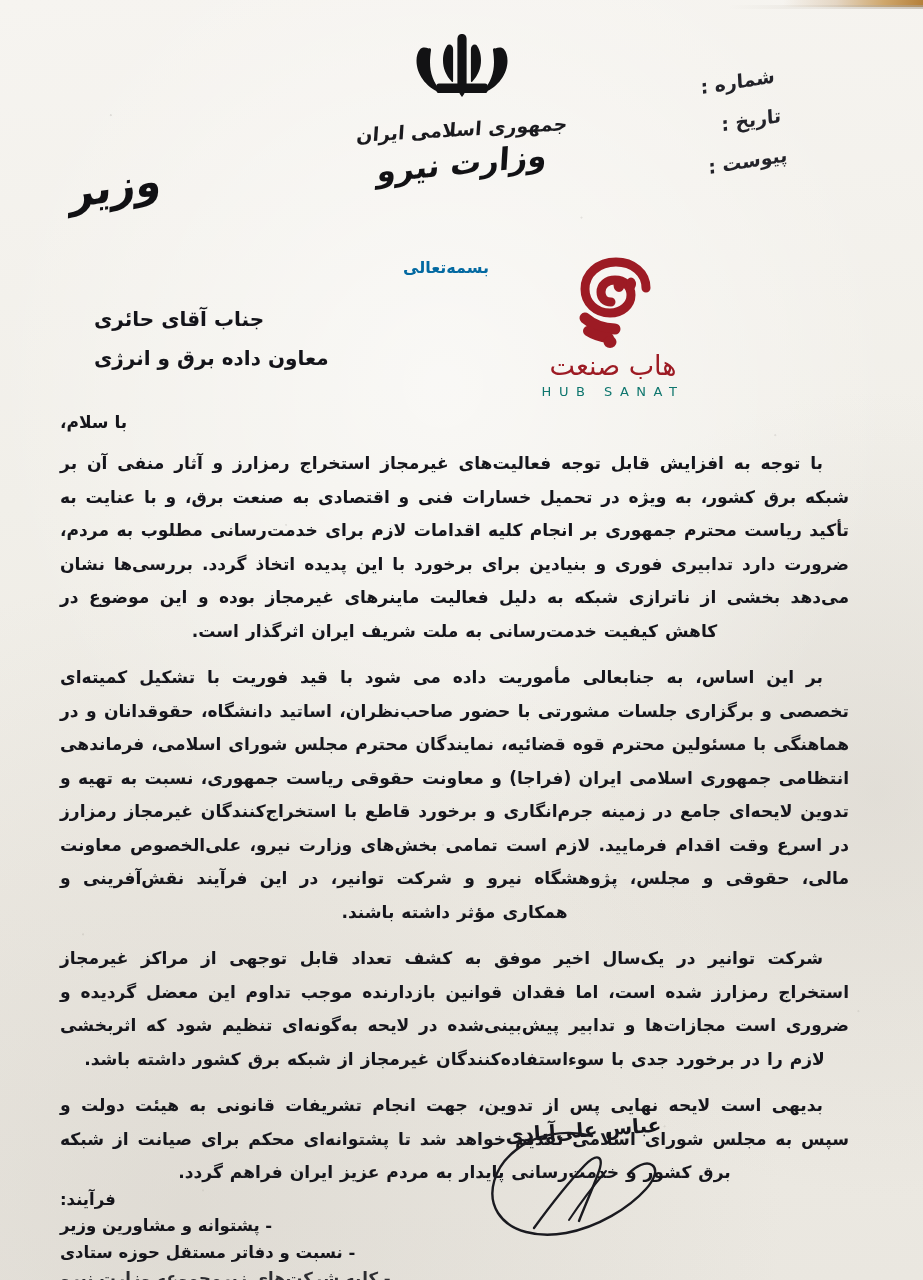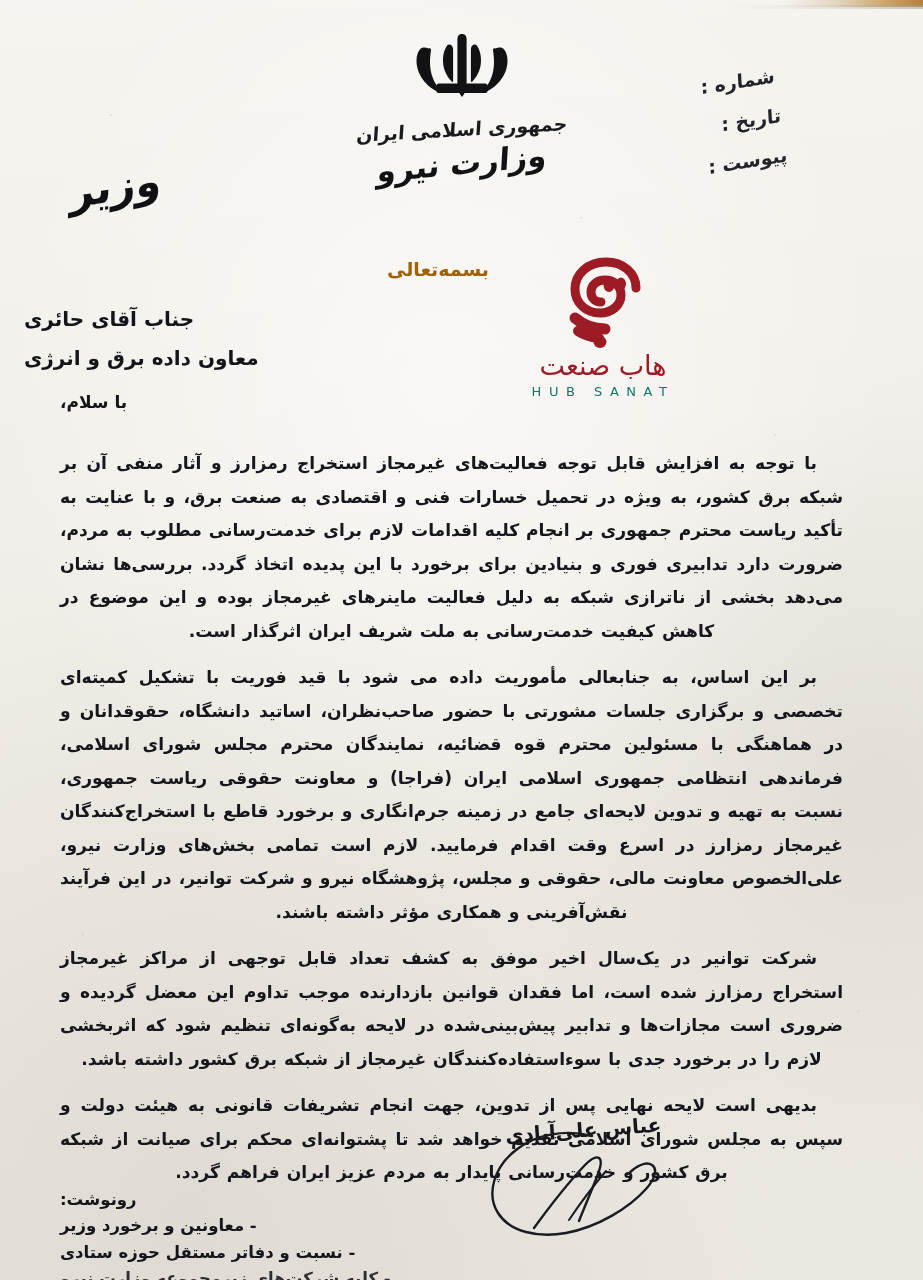--- a/index.html
+++ b/index.html
@@ -119,21 +119,21 @@
     font-size: 42px;
     font-weight: 700;
     color: #111114;
     transform: rotate(-8deg) skewX(-10deg);
   }
 
   
   .hub-logo {
     position: absolute;
     top: 252px;
-    right: 225px;
+    right: 215px;
     width: 190px;
     text-align: center;
   }
   .hub-mark { display: block; margin: 0 auto; }
   .hub-fa {
     font-size: 27px;
     font-weight: 400;
     color: #9d1b24;
     letter-spacing: 2px;
     margin-top: 2px;
@@ -145,56 +145,56 @@
     letter-spacing: 7.5px;
     margin-top: 3px;
     direction: ltr;
   }
 
   
   .besmeh {
     position: absolute;
     top: 258px;
     right: 434px;
-    font-size: 19px;
-    font-weight: 700;
-    color: #a16207;
+    font-size: 16px;
+    font-weight: 700;
+    color: #0369a1;
   }
   .addressee {
     position: absolute;
     top: 300px;
     right: 0;
     left: 0;
-    padding-left: 24px;
+    padding-left: 94px;
     text-align: left;
   }
   .addressee .line {
     font-size: 20px;
     font-weight: 700;
     color: #14141a;
     line-height: 1.95;
     letter-spacing: .2px;
   }
   .greeting {
     position: absolute;
-    top: 392px;
+    top: 412px;
     left: 60px;
     font-size: 17px;
     font-weight: 700;
     color: #15151b;
   }
 
   .body-copy {
     position: absolute;
     top: 447px;
     right: 62px;
     left: 60px;
   }
   .body-copy p {
-    margin: 0 18px 13px 0;
+    margin: 0 12px 13px 0;
     font-size: 17.1px;
     line-height: 1.96;
     text-align: justify;
     text-align-last: center;
     text-indent: 26px;
     color: #16161c;
     font-weight: 700;
     letter-spacing: -0.1px;
     word-spacing: 1px;
   }
@@ -329,19 +329,19 @@
     <svg class="sig-ink" width="250" height="130" viewBox="0 0 250 130">
       <g fill="none" stroke="#1a1a20" stroke-linecap="round" stroke-linejoin="round">
         <path d="M118 12 c-26 -7 -56 -2 -76 14 c-22 17 -30 44 -18 63 c12 19 40 25 68 20 c32 -6 63 -25 80 -44 c9 -10 12 -20 6 -24 c-6 -4 -16 1 -24 9" stroke-width="2.4"></path>
         <path d="M60 104 c16 -22 33 -44 51 -63 c6 -6 11 -9 14 -7 c3 2 2 8 -1 16 c-6 16 -14 34 -19 47" stroke-width="2.4"></path>
         <path d="M95 96 c12 -18 25 -35 37 -49" stroke-width="2"></path>
       </g>
     </svg>
   </div>
 
   <div class="cc-block">
-    <div class="cc-title">رونوشت:</div>
-    <div class="cc-item">- معاونین و برخورد وزیر</div>
+    <div class="cc-title">فرآیند:</div>
+    <div class="cc-item">- پشتوانه و مشاورین وزیر</div>
     <div class="cc-item">- نسبت و دفاتر مستقل حوزه ستادی</div>
     <div class="cc-item clipped">- کلیه شرکت‌های زیرمجموعه وزارت نیرو</div>
   </div>
 
 </div>
 
 </body></html>

